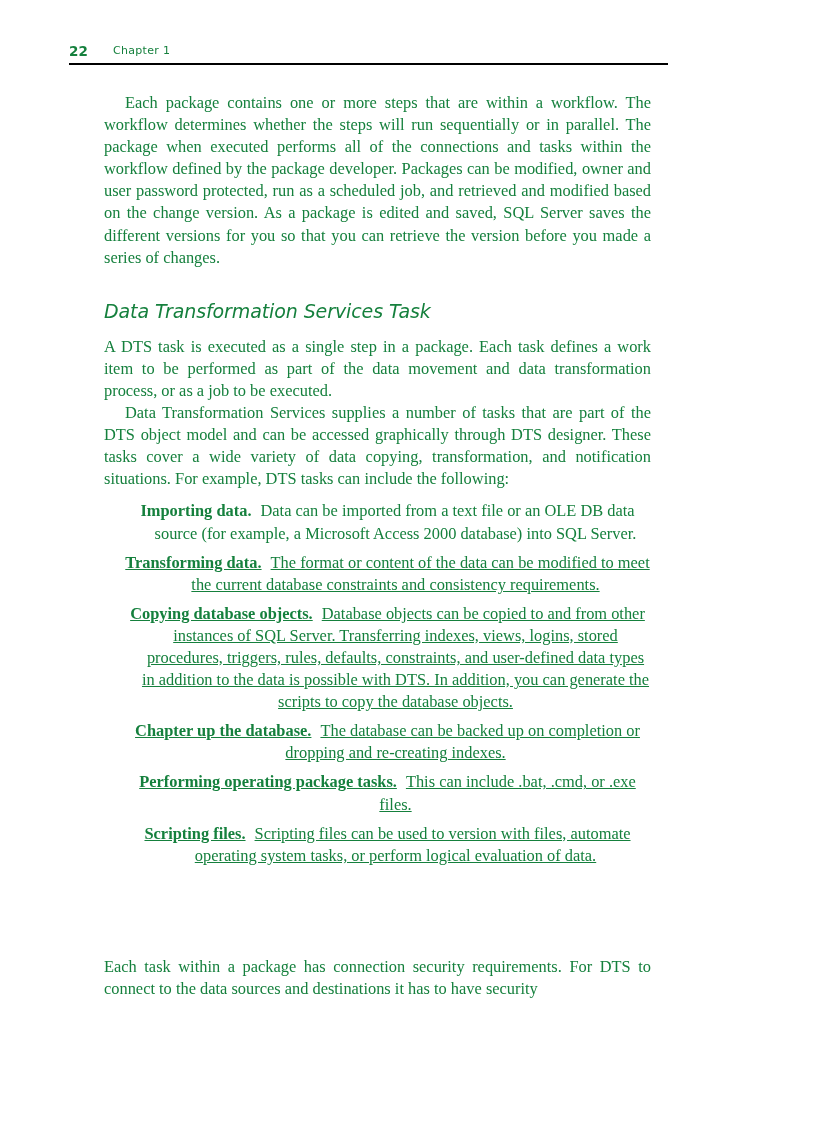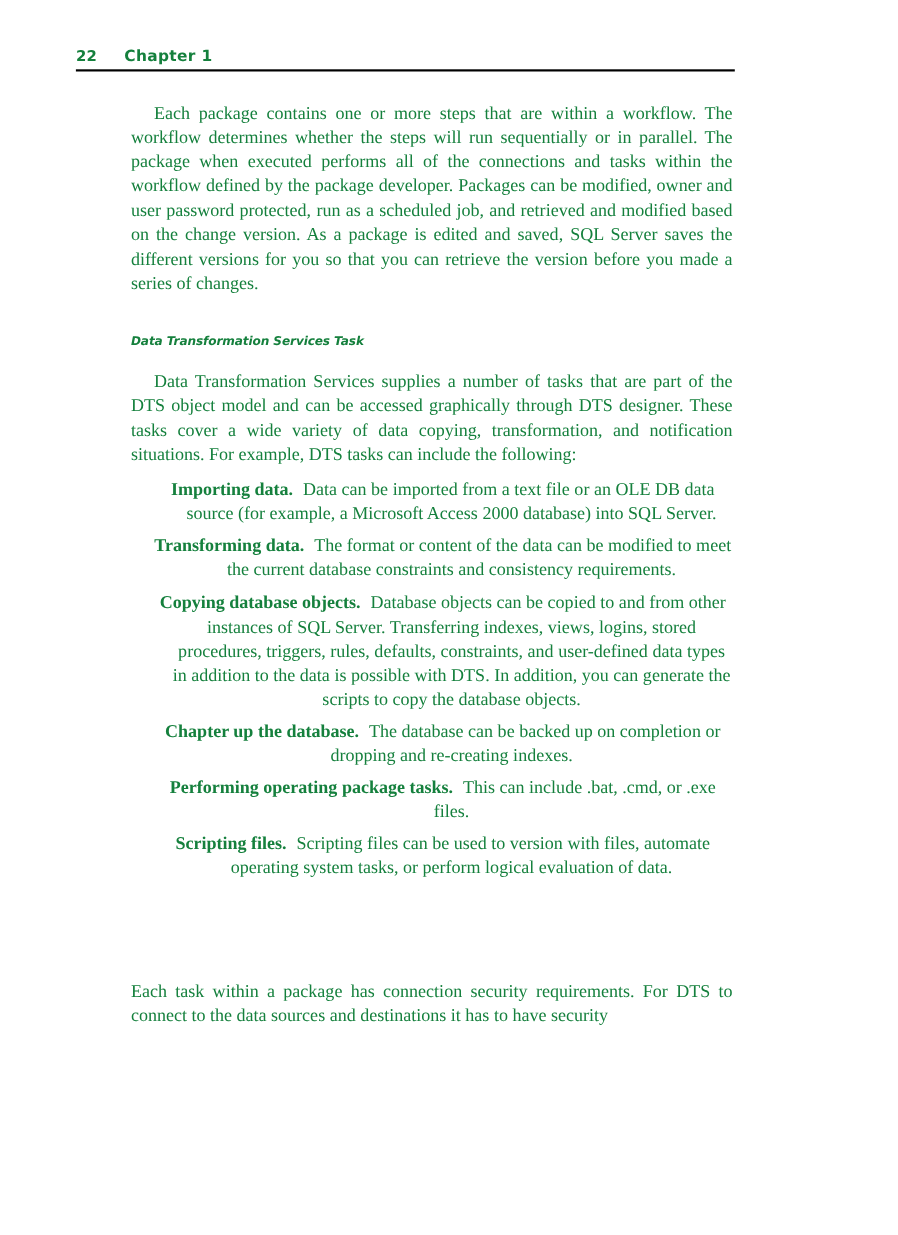--- a/index.html
+++ b/index.html
@@ -34,60 +34,60 @@
     font-weight: bold;
     font-size: 13.5px;
     letter-spacing: 0.2px;
     line-height: 18px;
   }
   .chapter-label {
     position: absolute;
     left: 44px;
     top: 0;
     font-family: "DejaVu Sans", sans-serif;
-    font-weight: bold;
-    font-size: 14px;
+    font-weight: normal;
+    font-size: 11px;
     letter-spacing: 0.3px;
     line-height: 18px;
   }
   .head-rule {
     position: absolute;
     left: 69px;
     top: 63px;
     width: 599px;
     height: 2px;
     background: #000000;
   }
 
   
   .column {
     position: absolute;
-    left: 119px;
+    left: 104px;
     top: 92px;
     width: 547px;
   }
 
   p.body {
     margin: 0;
     font-size: 16.4px;
     line-height: 22.1px;
     text-align: justify;
     text-justify: inter-word;
     hyphens: none;
   }
   p.body.indent {
     text-indent: 21px;
   }
 
   h2.section {
     margin: 0;
     font-family: "DejaVu Sans", sans-serif;
     font-style: italic;
-    font-weight: bold;
-    font-size: 11px;
+    font-weight: normal;
+    font-size: 19px;
     line-height: 20px;
     letter-spacing: -0.1px;
   }
 
   .sp-head-top   { height: 32px; }
   .sp-head-bot   { height: 15px; }
   .sp-head2-top  { height: 53px; }
   .sp-head2-bot  { height: 16px; }
   .sp-list-top   { height: 10px; }
   .sp-list-bot   { height: 20px; }
@@ -101,20 +101,21 @@
   .deflist li {
     margin: 0 0 0 20px;
     padding: 0 0 0 16px;
     text-indent: -16px;
     font-size: 16.4px;
     line-height: 22.1px;
     text-align: center;
   }
   .deflist li + li {
     margin-top: 7px;
+    text-decoration: underline;
   }
   .term {
     font-weight: bold;
   }
   .gap {
     display: inline-block;
     width: 9px;
   }
 </style>
 </head>
@@ -129,20 +130,21 @@
   <div class="head-rule"></div>
 
   <div class="column">
 
     <p class="body indent">Each package contains one or more steps that are within a workflow. The workflow determines whether the steps will run sequentially or in parallel. The package when executed performs all of the connections and tasks within the workflow defined by the package developer. Packages can be modified, owner and user password protected, run as a scheduled job, and retrieved and modified based on the change version. As a package is edited and saved, SQL Server saves the different versions for you so that you can retrieve the version before you made a series of changes.</p>
 
     <div class="sp-head-top"></div>
     <h2 class="section">Data Transformation Services Task</h2>
     <div class="sp-head-bot"></div>
 
+    <p class="body">A DTS task is executed as a single step in a package. Each task defines a work item to be performed as part of the data movement and data transformation process, or as a job to be executed.</p>
 
     <p class="body indent">Data Transformation Services supplies a number of tasks that are part of the DTS object model and can be accessed graphically through DTS designer. These tasks cover a wide variety of data copying, transformation, and notification situations. For example, DTS tasks can include the following:</p>
 
     <div class="sp-list-top"></div>
     <ul class="deflist">
       <li>
         <span class="term">Importing data.</span><span class="gap"></span><span>Data can be imported from a text file or an OLE DB data source (for example, a Microsoft Access 2000 database) into SQL Server.</span>
       </li>
       <li>
         <span class="term">Transforming data.</span><span class="gap"></span><span>The format or content of the data can be modified to meet the current database constraints and consistency requirements.</span>

